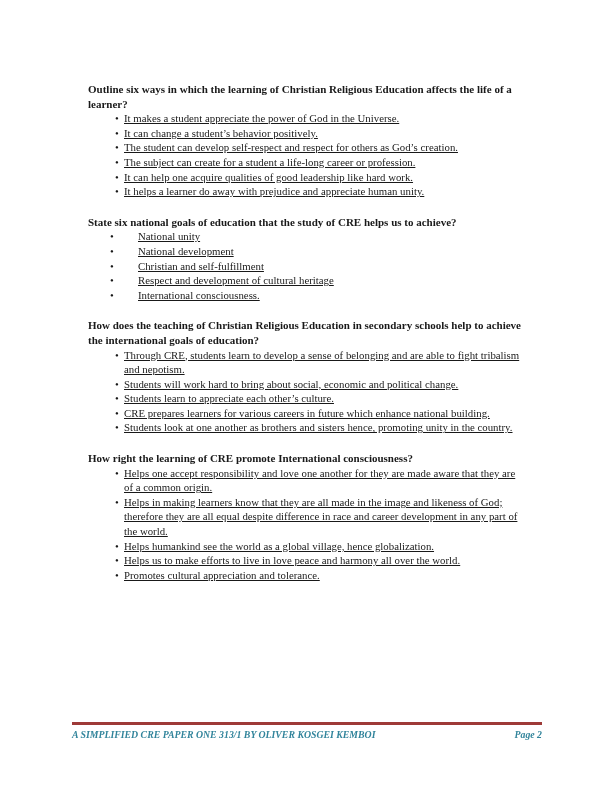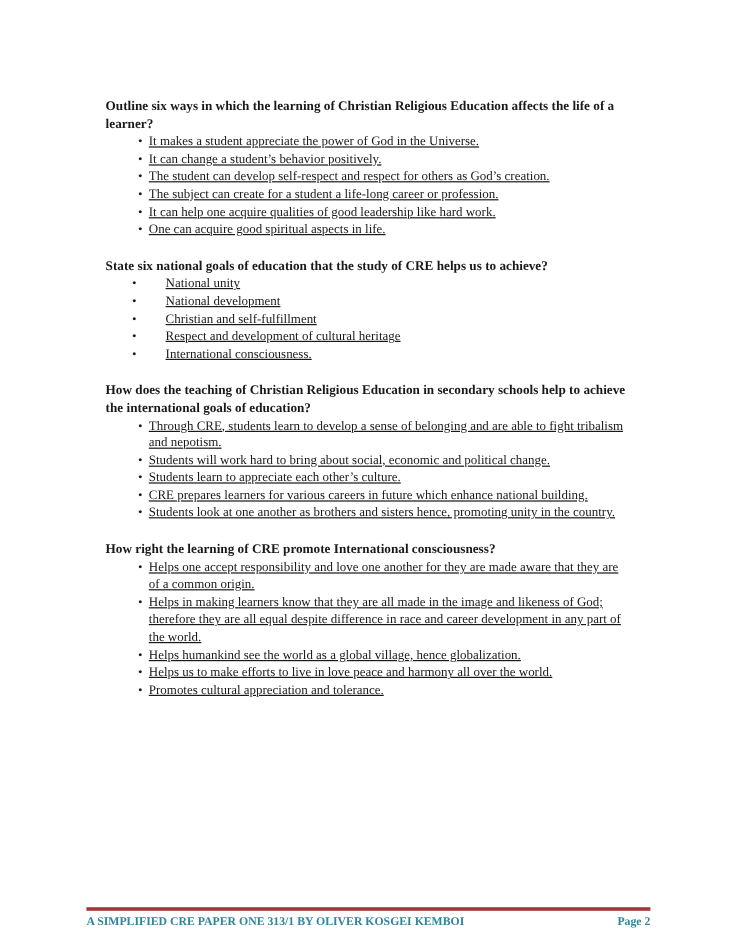--- a/index.html
+++ b/index.html
@@ -51,21 +51,22 @@
   }
   
   ul.bullets.wide-gap li {
     margin-left: 22px;
     padding-left: 28px;
   }
   .footer {
     position: absolute;
     left: 72px;
     right: 70px;
-    top: 756px;
+    top: 722px;
+    font-style: italic;
   }
   .footer-rule {
     height: 2.5px;
     background: #9e3a38;
     margin-bottom: 3px;
   }
   .footer-row {
     display: flex;
     justify-content: space-between;
     align-items: baseline;
@@ -84,21 +85,21 @@
   <div class="content">
 
     <div class="section">
       <p class="heading">Outline six ways in which the learning of Christian Religious Education affects the life of a learner?</p>
       <ul class="bullets">
         <li>It makes a student appreciate the power of God in the Universe.</li>
         <li>It can change a student’s behavior positively.</li>
         <li>The student can develop self-respect and respect for others as God’s creation.</li>
         <li>The subject can create for a student a life-long career or profession.</li>
         <li>It can help one acquire qualities of good leadership like hard work.</li>
-        <li>One can acquire good spiritual aspects in life.</li>
+        <li>It helps a learner do away with prejudice and appreciate human unity.</li>
       </ul>
     </div>
 
     <div class="section">
       <p class="heading">State six national goals of education that the study of CRE helps us to achieve?</p>
       <ul class="bullets wide-gap">
         <li>National unity</li>
         <li>National development</li>
         <li>Christian and self-fulfillment</li>
         <li>Respect and development of cultural heritage</li>

